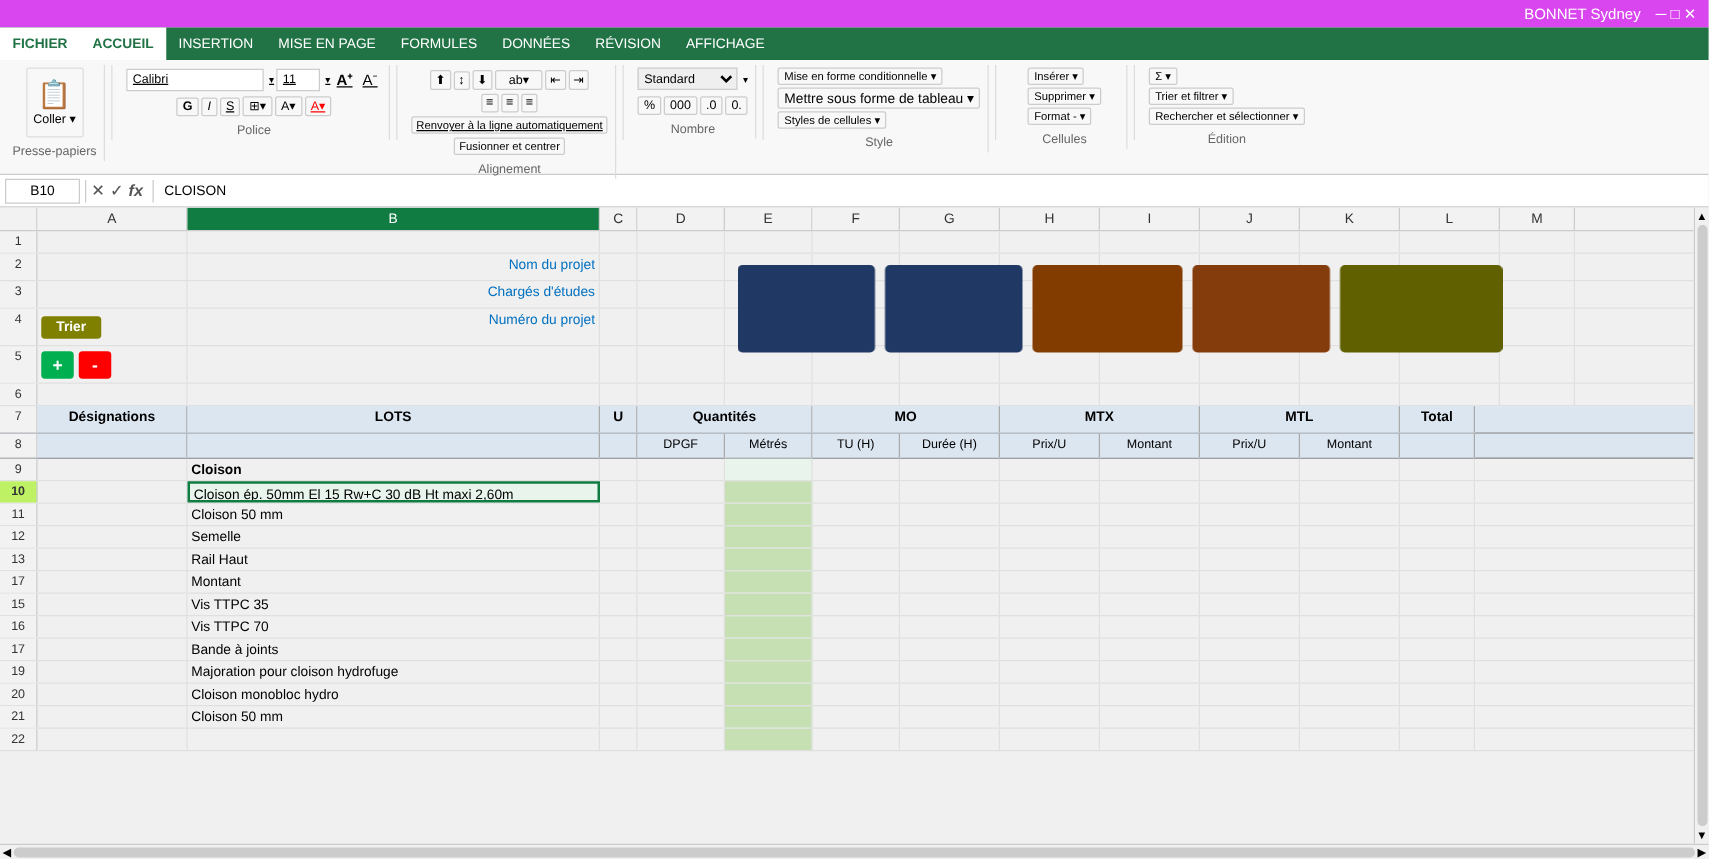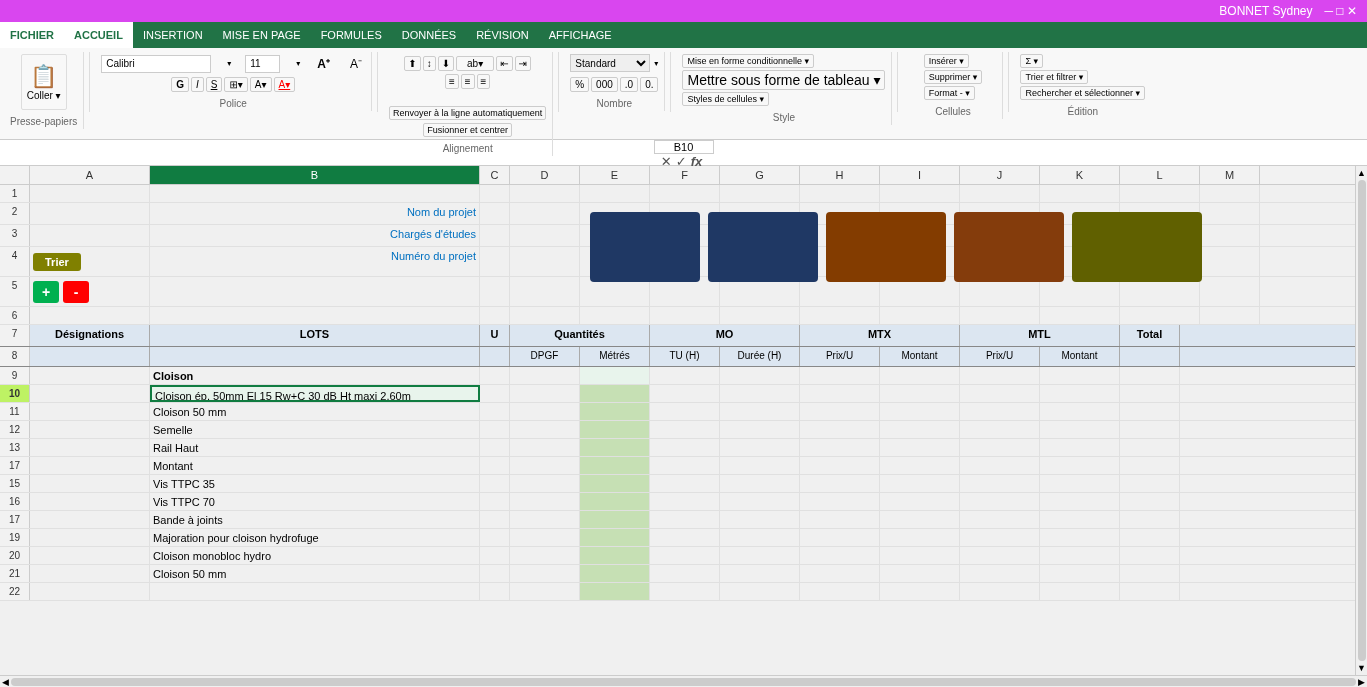--- a/index.html
+++ b/index.html
@@ -116,21 +116,20 @@
     .dropdown-arrow { font-size: 8px; margin-left: 2px; }
 
     
     .formula-bar {
       background: white;
       border-bottom: 1px solid #ccc;
       display: flex;
       align-items: center;
       height: 26px;
       padding: 0 4px;
-      flex-direction: column;
     }
     .cell-ref-box {
       border: 1px solid #ccc;
       width: 60px;
       height: 20px;
       padding: 0 4px;
       font-size: 11px;
       text-align: center;
     }
     .formula-divider {
@@ -361,21 +360,21 @@
       <button class="ribbon-btn ribbon-btn-large" style="min-height:56px;">
         <div style="font-size:22px;">📋</div>
         <div style="font-size:10px;">Coller ▾</div>
       </button>
     </div>
     <div class="ribbon-group-label">Presse-papiers</div>
   </div>
   <div class="ribbon-separator"></div>
 
   <div class="ribbon-group" style="min-width:160px;">
-    <div class="ribbon-row" style="gap:14px;">
+    <div class="ribbon-row" style="gap:2px;text-decoration:underline;">
       <input class="font-box" type="text" value="Calibri" style="width: 110px;">
       <span class="dropdown-arrow">▾</span>
       <input class="font-size-box" type="text" value="11" style="">
       <span class="dropdown-arrow">▾</span>
       <button class="ribbon-small-btn" style="font-weight:bold;font-size:12px;">A⁺</button>
       <button class="ribbon-small-btn" style="font-size:12px;">A⁻</button>
     </div>
     <div class="ribbon-row" style="gap:2px;margin-top:2px;">
       <button class="ribbon-small-btn" style="font-weight:bold;border:1px solid #ccc;padding:1px 4px;">G</button>
       <button class="ribbon-small-btn" style="font-style:italic;border:1px solid #ccc;padding:1px 4px;">I</button>
@@ -395,21 +394,21 @@
       <button class="ribbon-small-btn" style="border:1px solid #ccc;padding:1px 3px;">⬇</button>
       <button class="ribbon-small-btn" style="border:1px solid #ccc;padding:1px 10px;">ab▾</button>
       <button class="ribbon-small-btn" style="border:1px solid #ccc;padding:1px 3px;">⇤</button>
       <button class="ribbon-small-btn" style="border:1px solid #ccc;padding:1px 3px;">⇥</button>
     </div>
     <div class="ribbon-row" style="gap:2px;margin-top:1px;">
       <button class="ribbon-small-btn" style="border:1px solid #ccc;padding:1px 3px;">≡</button>
       <button class="ribbon-small-btn" style="border:1px solid #ccc;padding:1px 3px;">≡</button>
       <button class="ribbon-small-btn" style="border:1px solid #ccc;padding:1px 3px;">≡</button>
     </div>
-    <div class="ribbon-row" style="gap:2px;margin-top:15px;">
+    <div class="ribbon-row" style="gap:2px;margin-top:1px;text-decoration:underline;">
       <button class="ribbon-small-btn" style="border:1px solid #ccc;font-size:9px;padding:1px 3px;white-space:nowrap;">Renvoyer à la ligne automatiquement</button>
     </div>
     <div class="ribbon-row" style="gap:2px;margin-top:1px;">
       <button class="ribbon-small-btn" style="border:1px solid #ccc;font-size:9px;padding:1px 3px;white-space:nowrap;">Fusionner et centrer</button>
     </div>
     <div class="ribbon-group-label">Alignement</div>
   </div>
   <div class="ribbon-separator"></div>
 
   <div class="ribbon-group" style="min-width:100px;">
@@ -430,21 +429,21 @@
       <button class="ribbon-small-btn" style="border:1px solid #ccc;padding:1px 4px;">.0</button>
       <button class="ribbon-small-btn" style="border:1px solid #ccc;padding:1px 4px;">0.</button>
     </div>
     <div class="ribbon-group-label">Nombre</div>
   </div>
   <div class="ribbon-separator"></div>
 
   <div class="ribbon-group" style="min-width:130px;">
     <div class="ribbon-row" style="flex-direction:column;gap:2px;align-items:flex-start;">
       <button class="ribbon-small-btn" style="border:1px solid #ccc;padding:1px 4px;font-size:9px;white-space:nowrap;">Mise en forme conditionnelle ▾</button>
-      <button class="ribbon-small-btn" style="border:1px solid #ccc;padding:1px 4px;font-size:14px;white-space:nowrap;text-align:center;">Mettre sous forme de tableau ▾</button>
+      <button class="ribbon-small-btn" style="border:1px solid #ccc;padding:1px 4px;font-size:11px;white-space:nowrap;text-align:center;">Mettre sous forme de tableau ▾</button>
       <button class="ribbon-small-btn" style="border:1px solid #ccc;padding:1px 4px;font-size:9px;white-space:nowrap;">Styles de cellules ▾</button>
     </div>
     <div class="ribbon-group-label">Style</div>
   </div>
   <div class="ribbon-separator"></div>
 
   <div class="ribbon-group" style="min-width:100px;">
     <div class="ribbon-row" style="flex-direction:column;gap:2px;align-items:flex-start;">
       <button class="ribbon-small-btn" style="border:1px solid #ccc;padding:1px 4px;font-size:9px;white-space:nowrap;">Insérer ▾</button>
       <button class="ribbon-small-btn" style="border:1px solid #ccc;padding:1px 4px;font-size:9px;white-space:nowrap;">Supprimer ▾</button>

